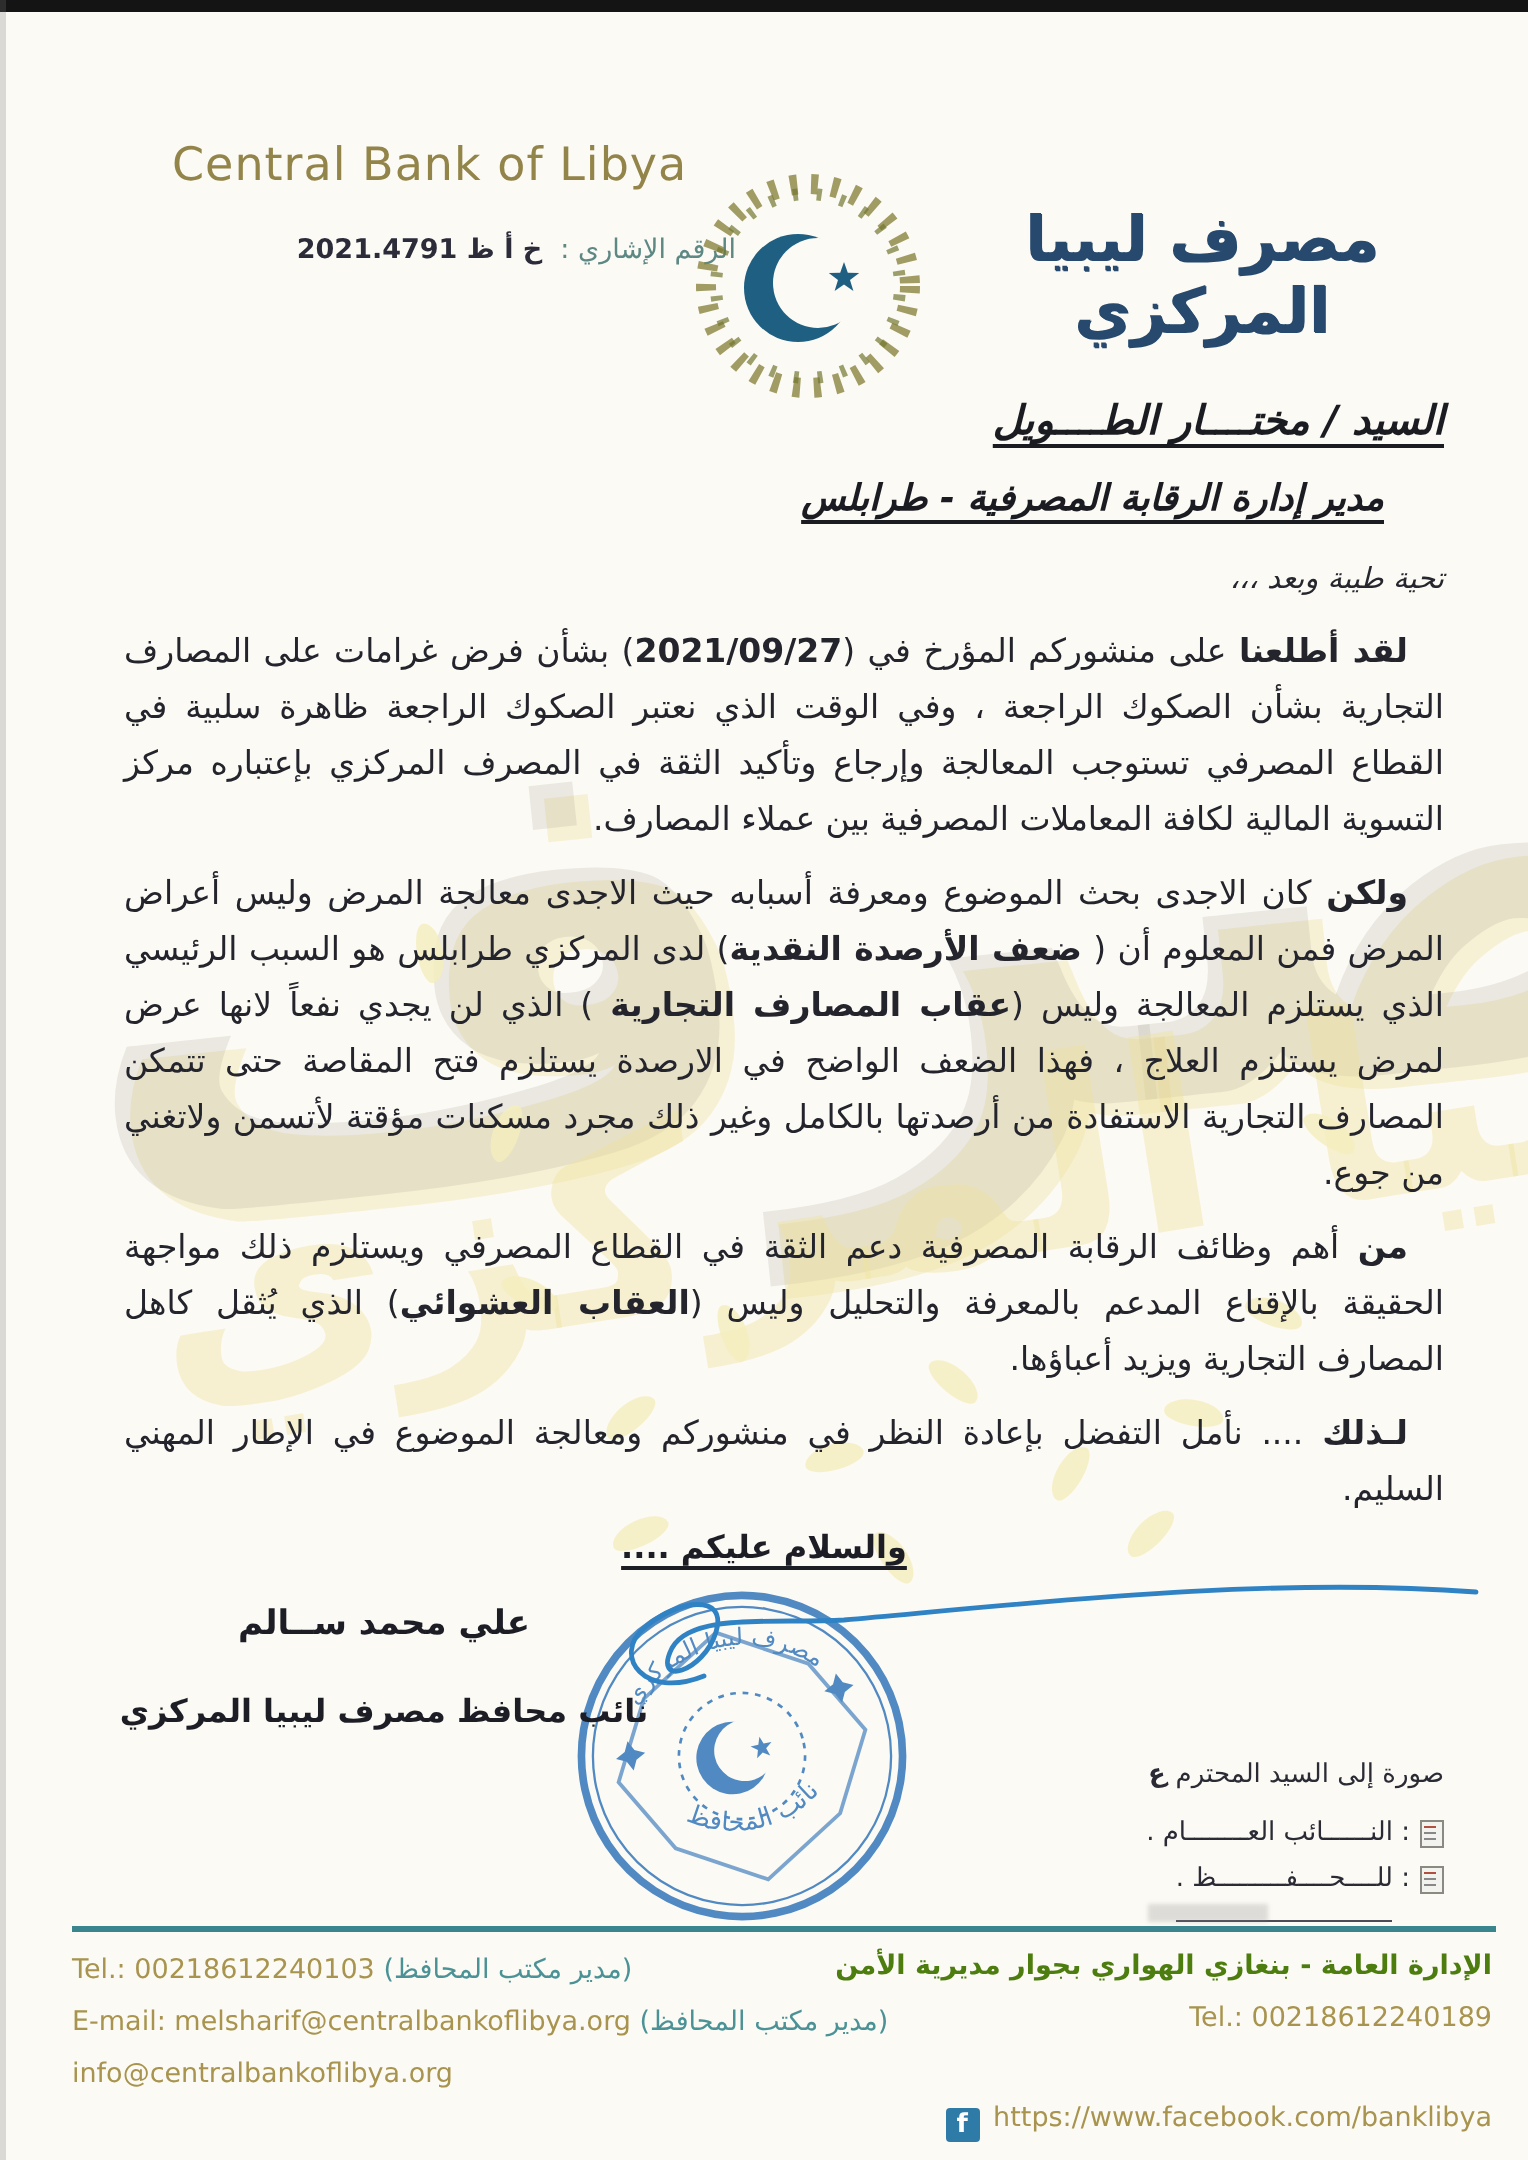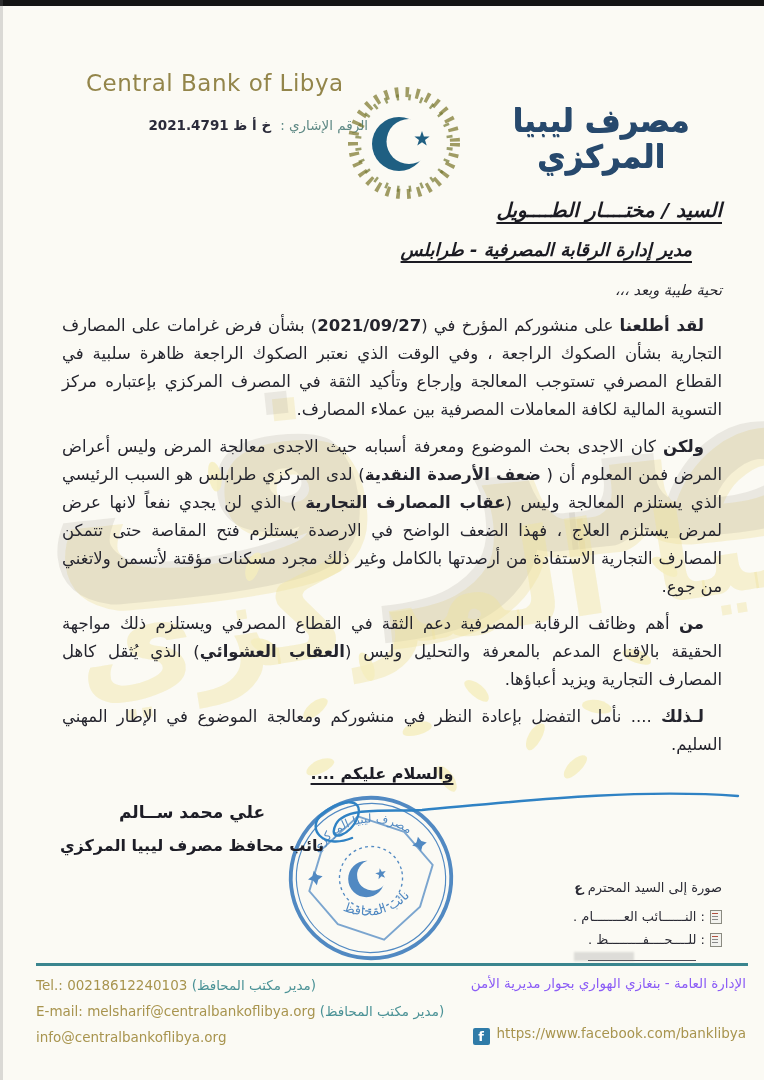--- a/index.html
+++ b/index.html
@@ -83,21 +83,21 @@
   .body-txt .lead{font-weight:bold;}
   .body-txt .b{font-weight:bold;}
 
   
   .salam{
     position:absolute;left:0;top:764px;width:100%;z-index:2;text-align:center;
     direction:rtl;font-size:16px;font-weight:bold;color:#1d1d26;
     text-decoration:underline;text-underline-offset:4px;text-decoration-thickness:2px;
   }
   .sig{position:absolute;left:42px;top:802px;width:300px;z-index:3;direction:rtl;text-align:center;color:#1d1d26;}
-  .sig .nm{font-size:17px;font-weight:bold;margin-bottom:14px;text-align:center;}
+  .sig .nm{font-size:17px;font-weight:bold;margin-bottom:24px;text-align:center;}
   .sig .tt{font-size:16px;font-weight:bold;}
 
   .stamp{position:absolute;left:281px;top:792px;width:180px;height:172px;z-index:2;opacity:.9;}
   .scrawl{position:absolute;left:292px;top:780px;width:452px;height:80px;z-index:4;}
 
   
   .copy{position:absolute;right:42px;top:880px;width:200px;z-index:2;direction:rtl;font-size:13px;color:#2b2b35;}
   .copy .hd{margin-bottom:10px;white-space:nowrap;}
   .copy .mk{display:inline-block;transform:rotate(-10deg);font-weight:bold;margin-right:5px;}
   .copy .row{display:flex;align-items:center;gap:5px;line-height:23px;white-space:nowrap;}
@@ -108,21 +108,21 @@
   .doc-icon::before{content:"";position:absolute;left:1px;top:2px;width:6px;height:1px;background:#b05040;box-shadow:0 3px 0 #888,0 6px 0 #888;}
   .copy .uline{margin-top:9px;margin-right:26px;width:108px;border-bottom:1.5px solid #4c4c58;}
 
   
   .f-line{position:absolute;left:36px;top:963px;width:712px;height:3px;background:#3a858e;z-index:2;}
   .artifact{position:absolute;right:130px;top:952px;width:60px;height:9px;background:rgba(130,130,130,.25);filter:blur(1px);z-index:2;}
   .f-left{position:absolute;left:36px;top:972px;z-index:2;font-size:13.5px;line-height:26px;direction:ltr;}
   .f-left .g{color:#a8944e;text-align:right;}
   .f-left .t{color:#4b9296;}
   .f-right{position:absolute;right:18px;top:970px;z-index:2;text-align:right;font-size:13.5px;line-height:26px;}
-  .f-right .addr-line{direction:rtl;color:#8b5cf6;font-weight:normal;}
+  .f-right .addr-line{direction:rtl;color:#4d7c0f;font-weight:bold;}
   .f-right .tel-line{direction:ltr;color:#a8944e;}
   .f-right .fb-line{direction:ltr;color:#a8944e;margin-top:24px;}
   .fb-icon{
     display:inline-block;width:17px;height:17px;background:#2f7ba8;color:#ffffff;border-radius:2px;
     font-weight:bold;font-size:13px;line-height:17px;text-align:center;vertical-align:-3px;margin-right:7px;
   }
 </style>
 </head>
 <body>
 
@@ -239,16 +239,17 @@
   <div class="f-line"></div>
 
   <div class="f-left">
     <div><span class="g">Tel.: 00218612240103</span> <span class="t">(مدير مكتب المحافظ)</span></div>
     <div><span class="g">E-mail: melsharif@centralbankoflibya.org</span> <span class="t">(مدير مكتب المحافظ)</span></div>
     <div><span class="g">info@centralbankoflibya.org</span></div>
   </div>
 
   <div class="f-right">
     <div class="addr-line">الإدارة العامة - بنغازي الهواري بجوار مديرية الأمن</div>
+    <div class="tel-line">Tel.: 00218612240189</div>
     <div class="fb-line"><span class="fb-icon">f</span><span>https://www.facebook.com/banklibya</span></div>
   </div>
 
 </div>
 
 </body></html>

